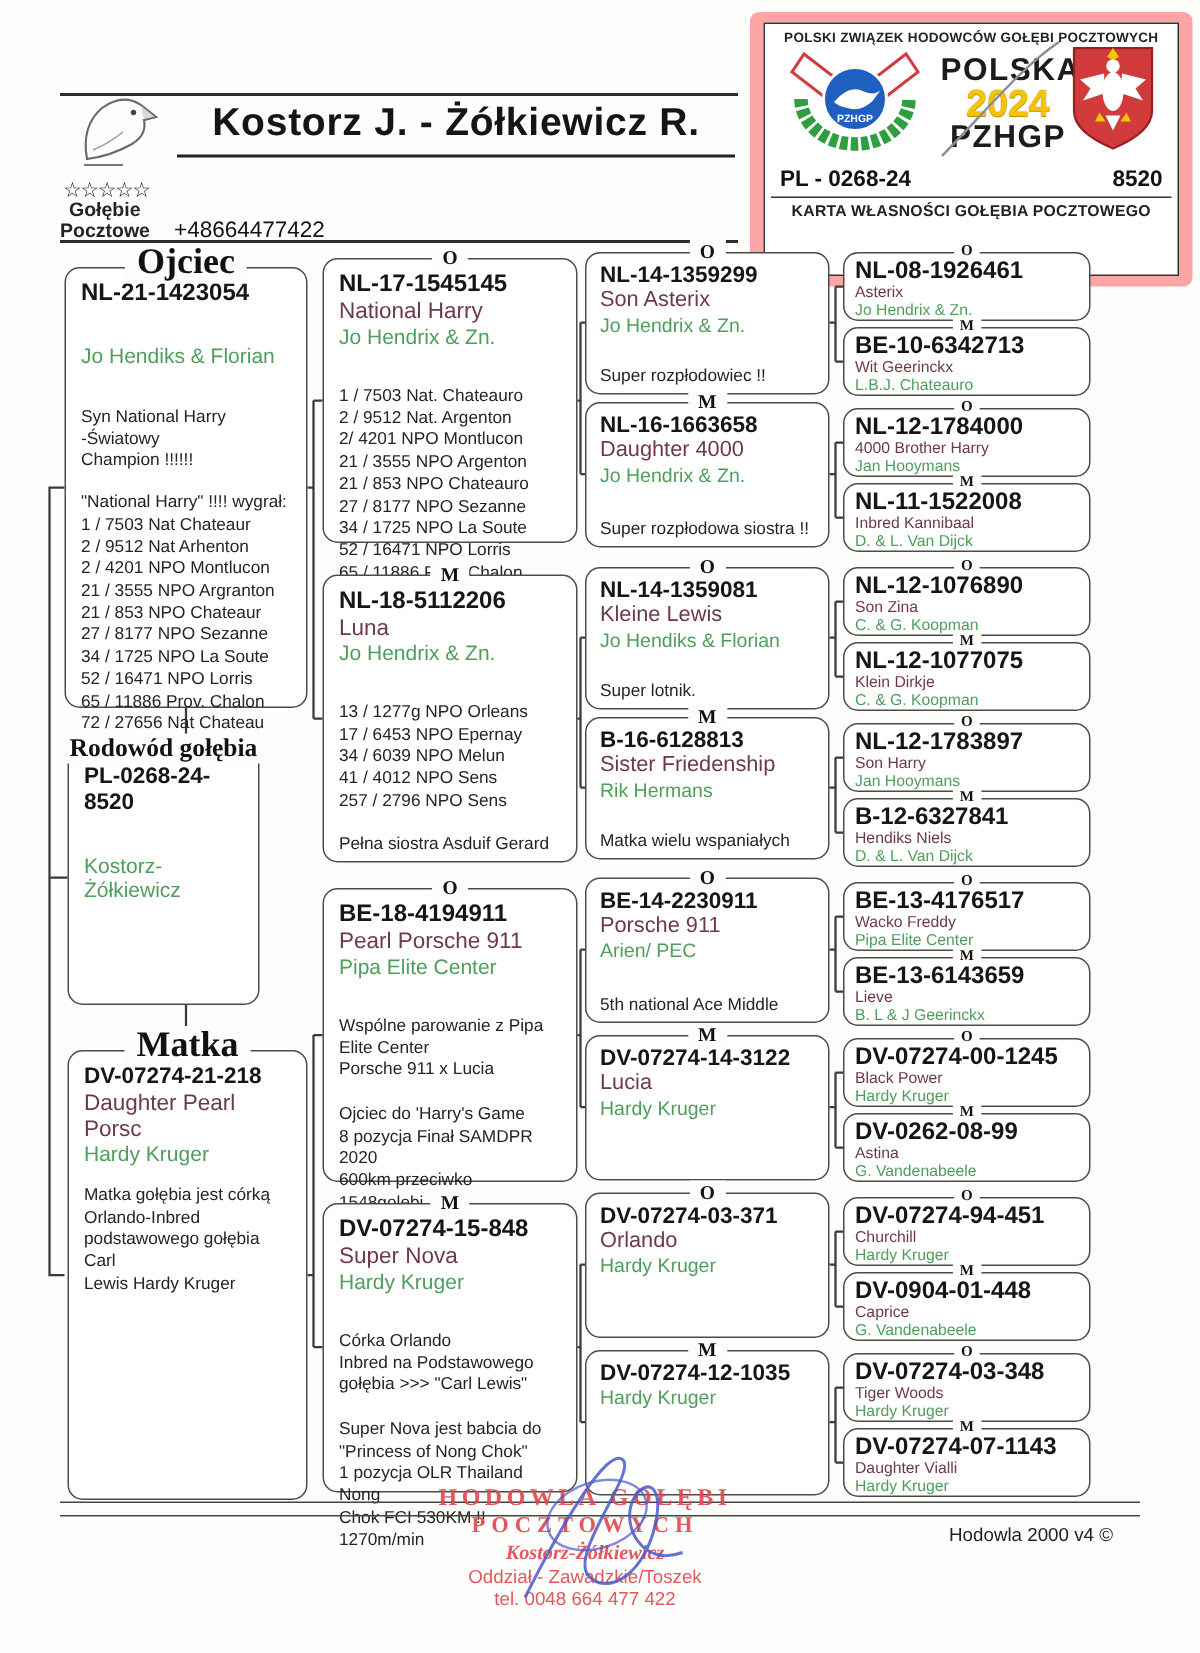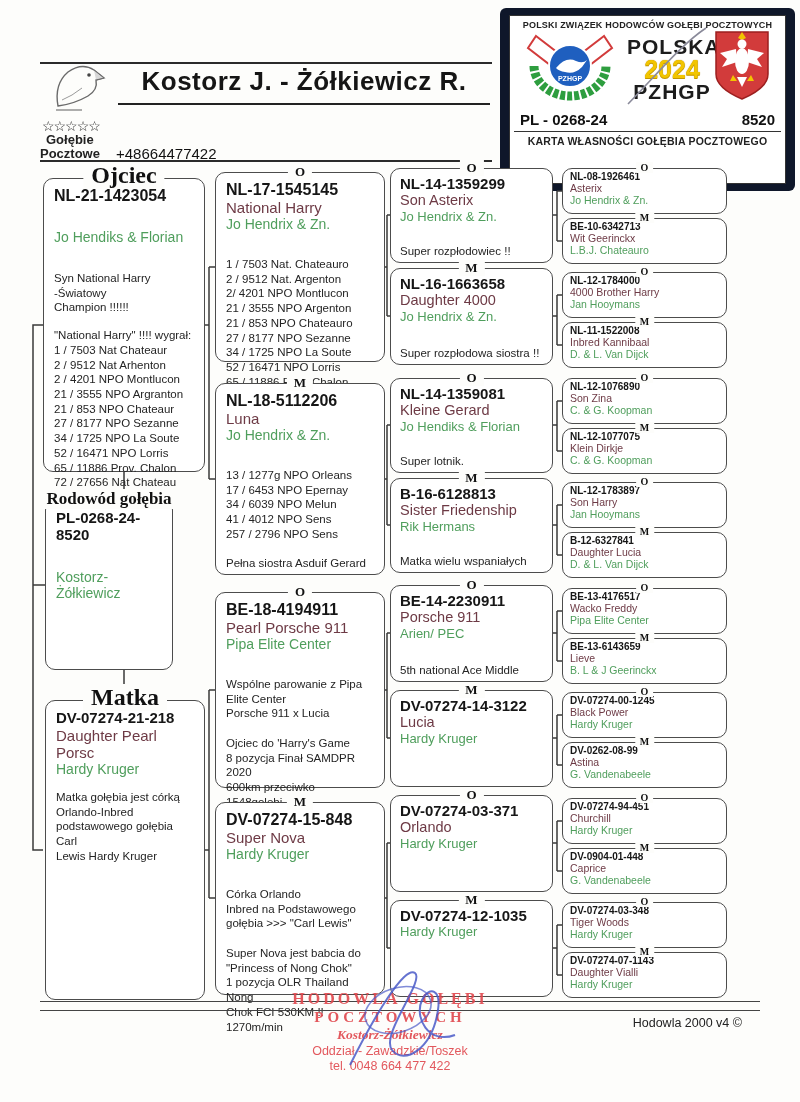--- a/index.html
+++ b/index.html
@@ -9,21 +9,21 @@
   .hline{position:absolute;background:#2b2b2b;height:1.5px;}
   .brand-title{position:absolute;left:118px;top:66px;width:372px;text-align:center;
       font-size:26px;font-weight:bold;letter-spacing:.5px;color:#151515;
       border-bottom:2px solid #222;padding-bottom:6px;}
   .logo-stars{position:absolute;left:42px;top:118px;font-size:14px;letter-spacing:-1px;color:#222;}
   .logo1{position:absolute;left:46px;top:132px;font-size:13px;font-weight:bold;color:#222;}
   .logo2{position:absolute;left:40px;top:146px;font-size:13px;font-weight:bold;color:#222;}
   .phone{position:absolute;left:116px;top:145px;font-size:15px;color:#111;}
   .pigeon-art{position:absolute;left:52px;top:60px;}
   
-  .badge{position:absolute;left:500px;top:8px;width:295px;height:183px;background:#0f172a;
+  .badge{position:absolute;left:500px;top:8px;width:295px;height:183px;background:#fca5a5;
          border-radius:6px;padding:0;box-sizing:border-box;}
   .badge-inner{position:absolute;left:9px;top:7px;right:9px;bottom:7px;background:#fff;
          border:1px solid #333;}
   .badge-org{position:absolute;left:0;top:4px;width:100%;text-align:center;font-size:9px;
          font-weight:bold;color:#222;letter-spacing:.2px;}
   .badge-polska{position:absolute;left:117px;top:19px;width:90px;text-align:center;
          font-size:21px;font-weight:bold;color:#1c1c1c;letter-spacing:1px;}
   .badge-year{position:absolute;left:117px;top:39px;width:90px;text-align:center;
          font-size:25px;font-weight:bold;color:#F2C500;
          text-shadow:0 0 1px #a87c00, 0 1px 0 #c59a00;}
@@ -64,21 +64,21 @@
   .g2 .note{font-size:11.5px;line-height:1.28;margin-top:24px;}
   
   .g3{left:390px;width:163px;padding:6px 9px;}
   .g3 .ring{font-size:15px;}
   .g3 .nm{font-size:14.5px;line-height:1.15;}
   .g3 .br{font-size:13px;line-height:1.2;}
   .g3 .note3{position:absolute;left:9px;bottom:5px;font-size:11.5px;color:#242424;}
   
   .g4{left:562px;width:165px;height:46px;padding:2px 7px;}
   .g4 .sex{font-size:10px;top:-7px;padding:0 5px;}
-  .g4 .ring{font-size:10px;line-height:1.2;}
+  .g4 .ring{font-size:16px;line-height:1.2;}
   .g4 .nm{font-size:10.5px;line-height:1.1;}
   .g4 .br{font-size:10.5px;line-height:1.1;}
   
   .footline{position:absolute;left:40px;width:720px;height:1px;background:#444;}
   .software{position:absolute;right:58px;top:1016px;font-size:12.5px;color:#222;}
   .stamp{position:absolute;left:240px;top:990px;width:300px;text-align:center;color:#e0474d;opacity:.9;}
   .stamp .s1{font-family:"Liberation Serif",serif;font-weight:bold;font-size:16px;letter-spacing:3px;}
   .stamp .s2{font-family:"Liberation Serif",serif;font-weight:bold;font-size:15px;letter-spacing:4px;margin-top:1px;}
   .stamp .s3{font-family:"Liberation Serif",serif;font-weight:bold;font-style:italic;font-size:13.5px;margin-top:1px;}
   .stamp .s4{font-size:12.5px;margin-top:1px;}
@@ -264,21 +264,21 @@
   <div class="pb g3" style="top:268px;height:97px;">
     <span class="sex">M</span>
     <div class="ring">NL-16-1663658</div>
     <div class="nm">Daughter 4000</div>
     <div class="br">Jo Hendrix &amp; Zn.</div>
     <div class="note3">Super rozpłodowa siostra !!</div>
   </div>
   <div class="pb g3" style="top:378px;height:95px;">
     <span class="sex">O</span>
     <div class="ring">NL-14-1359081</div>
-    <div class="nm">Kleine Gerard</div>
+    <div class="nm">Kleine Lewis</div>
     <div class="br">Jo Hendiks &amp; Florian</div>
     <div class="note3">Super lotnik.</div>
   </div>
   <div class="pb g3" style="top:478px;height:95px;">
     <span class="sex">M</span>
     <div class="ring">B-16-6128813</div>
     <div class="nm">Sister Friedenship</div>
     <div class="br">Rik Hermans</div>
     <div class="note3">Matka wielu wspaniałych</div>
   </div>
@@ -348,21 +348,21 @@
   </div>
   <div class="pb g4" style="top:482px;">
     <span class="sex">O</span>
     <div class="ring">NL-12-1783897</div>
     <div class="nm">Son Harry</div>
     <div class="br">Jan Hooymans</div>
   </div>
   <div class="pb g4" style="top:532px;">
     <span class="sex">M</span>
     <div class="ring">B-12-6327841</div>
-    <div class="nm">Daughter Lucia</div>
+    <div class="nm">Hendiks Niels</div>
     <div class="br">D. &amp; L. Van Dijck</div>
   </div>
   <div class="pb g4" style="top:588px;">
     <span class="sex">O</span>
     <div class="ring">BE-13-4176517</div>
     <div class="nm">Wacko Freddy</div>
     <div class="br">Pipa Elite Center</div>
   </div>
   <div class="pb g4" style="top:638px;">
     <span class="sex">M</span>

